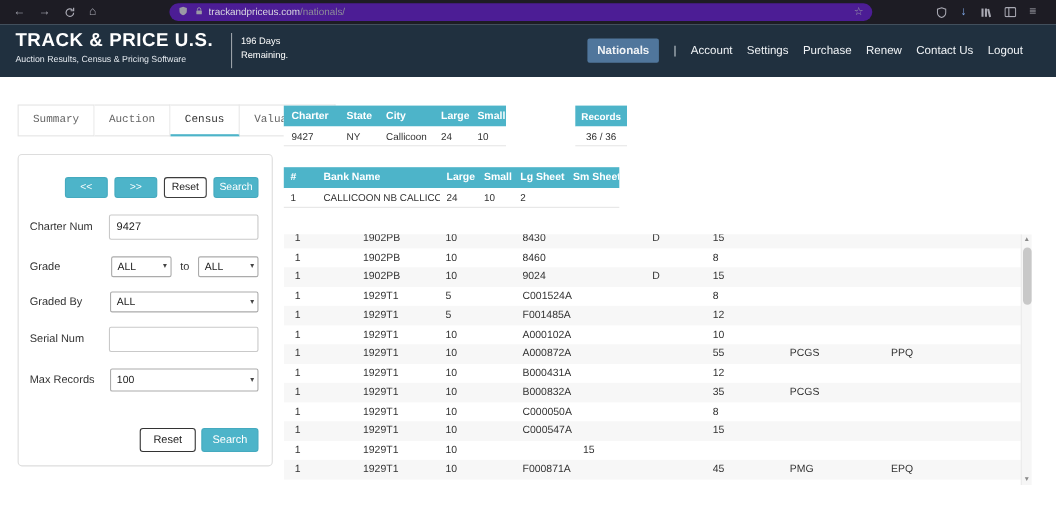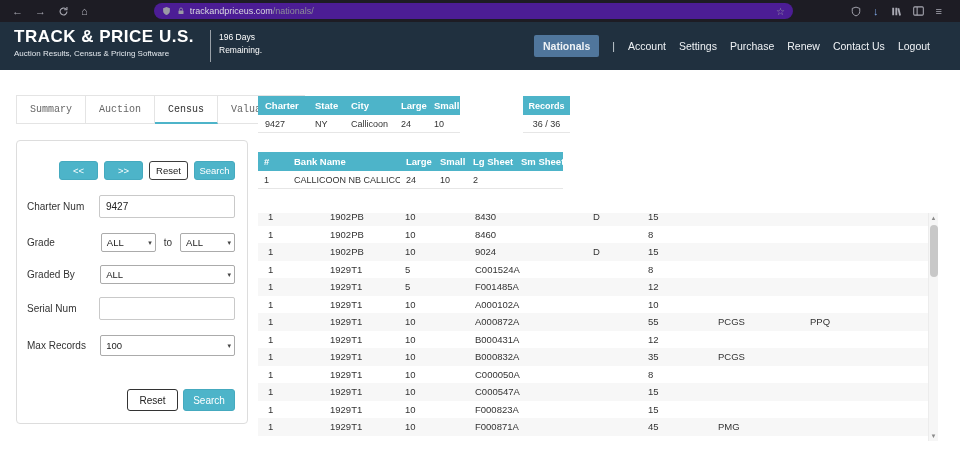--- a/index.html
+++ b/index.html
@@ -370,34 +370,34 @@
         <div class="ccell c3">C000547A</div>
         <div class="ccell c4"></div>
         <div class="ccell c5">15</div>
         <div class="ccell c6"></div>
         <div class="ccell c7"></div>
       </div>
       <div class="crow odd">
         <div class="ccell c0">1</div>
         <div class="ccell c1">1929T1</div>
         <div class="ccell c2">10</div>
-        <div class="ccell c3">F000823A</div>
         <div class="ccell c4"></div>
         <div class="ccell c5">15</div>
         <div class="ccell c6"></div>
         <div class="ccell c7"></div>
       </div>
       <div class="crow even">
         <div class="ccell c0">1</div>
         <div class="ccell c1">1929T1</div>
         <div class="ccell c2">10</div>
         <div class="ccell c3">F000871A</div>
         <div class="ccell c4"></div>
         <div class="ccell c5">45</div>
         <div class="ccell c6">PMG</div>
+        <div class="ccell c7">EPQ</div>
       </div>
     </div>
   <div class="vscroll">
     <div class="sb-arrow">▲</div>
     <div class="sb-thumb"></div>
     <div class="sb-arrow bottom">▼</div>
   </div>
 </div>
 
 </body></html>

